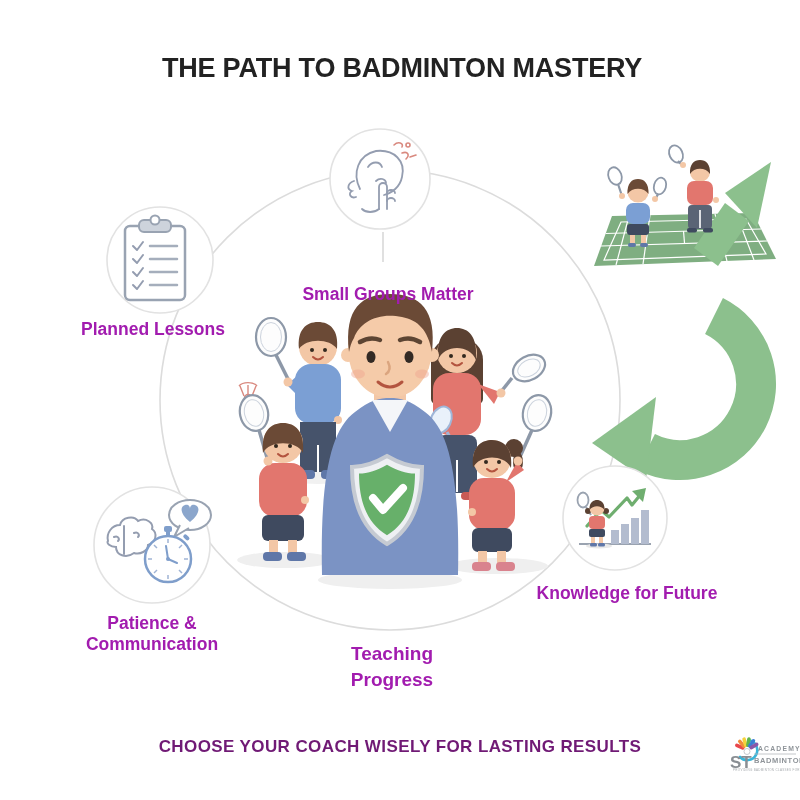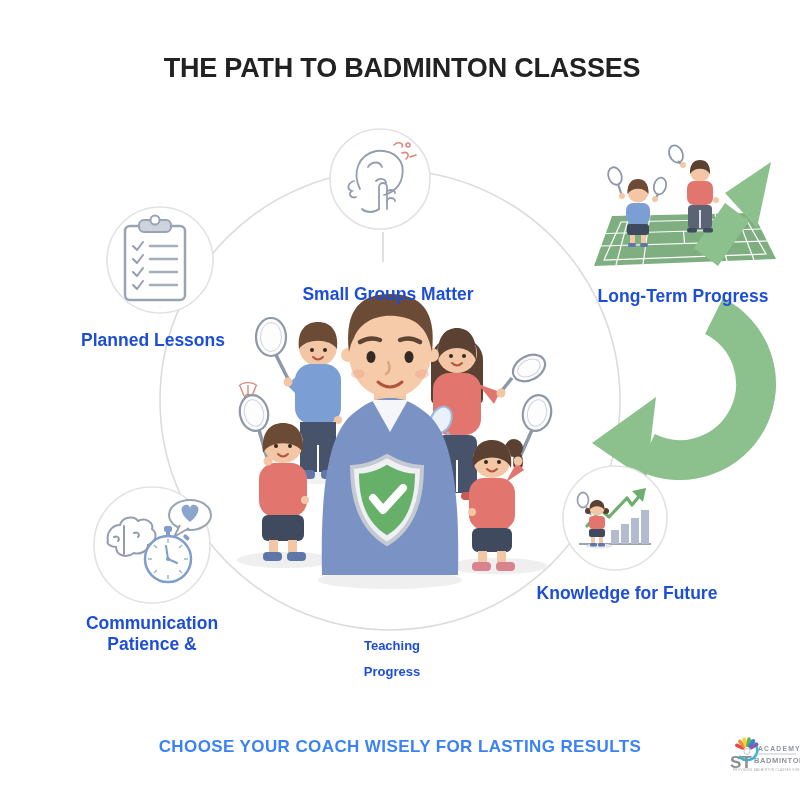--- a/index.html
+++ b/index.html
@@ -1,24 +1,24 @@
 <!DOCTYPE html>
 <html><head>
 <meta charset="utf-8">
 <style>
   html,body{margin:0;padding:0;background:#fff;}
   .canvas{position:relative;width:800px;height:800px;background:#ffffff;overflow:hidden;
           font-family:"Liberation Sans",sans-serif;}
   svg.art{position:absolute;left:0;top:0;}
   .label{position:absolute;transform:translate(-50%,-50%);white-space:nowrap;
-         color:#1d4ed8;font-weight:bold;text-align:center;}
+         color:#a21caf;font-weight:bold;text-align:center;}
   .title{font-size:27px;letter-spacing:-0.2px;color:#222;}
   .node-label{font-size:17.5px;line-height:21px;}
-  .teaching{font-size:13px;line-height:26px;}
-  .footer{font-size:17px;letter-spacing:0.4px;color:#3b82f6;}
+  .teaching{font-size:19px;line-height:26px;margin-top:8px;}
+  .footer{font-size:17px;letter-spacing:0.4px;color:#701a75;}
 </style>
 </head>
 <body>
 
 <div class="canvas">
 
 <svg class="art" width="800" height="800" viewBox="0 0 800 800">
 
   <circle cx="390" cy="400" r="230" fill="none" stroke="#dcdcdc" stroke-width="1.6"></circle>
   <line x1="383" y1="232" x2="383" y2="262" stroke="#d9d9d9" stroke-width="1.6"></line>
@@ -310,35 +310,34 @@
       <circle cx="0" cy="1.5" r="3" fill="#fff" stroke="#b8bdc2" stroke-width="0.8"></circle>
     </g>
     <text x="758" y="751" font-size="6.8" letter-spacing="1.2" fill="#8f9499" font-weight="bold">ACADEMY</text>
     <line x1="754" y1="754" x2="796" y2="754" stroke="#b5b9bd" stroke-width="0.8"></line>
     <text x="730" y="768" font-size="17" font-weight="bold" fill="#898e93">ST</text>
     <text x="754" y="763" font-size="7.5" letter-spacing="0.6" fill="#8f9499" font-weight="bold">BADMINTON</text>
     <text x="733" y="771" font-size="3" letter-spacing="0.3" fill="#a8acb0">PROVIDING BADMINTON CLASSES FOR KIDS</text>
   </g>
 </svg>
 
-  <div class="label title" style="left:402px;top:68px">THE PATH TO BADMINTON CLASSES</div>
+  <div class="label title" style="left:402px;top:68px">THE PATH TO BADMINTON MASTERY</div>
 
   <div class="label node-label" style="left:388px;top:294px">Small Groups Matter</div>
 
-  <div class="label node-label" style="left:153px;top:340px">Planned Lessons</div>
+  <div class="label node-label" style="left:153px;top:329px">Planned Lessons</div>
 
   <div class="label node-label" style="left:683px;top:296px">
-    <div>Long-Term Progress</div>
   </div>
 
   <div class="label node-label" style="left:627px;top:593px">Knowledge for Future</div>
 
   <div class="label node-label" style="left:152px;top:634px">
+    <div>Patience &amp;</div>
     <div>Communication</div>
-    <div>Patience &amp;</div>
   </div>
 
   <div class="label teaching" style="left:392px;top:659px">
     <div>Teaching</div>
     <div>Progress</div>
   </div>
 
   <div class="label footer" style="left:400px;top:747px">CHOOSE YOUR COACH WISELY FOR LASTING RESULTS</div>
 </div>
 

